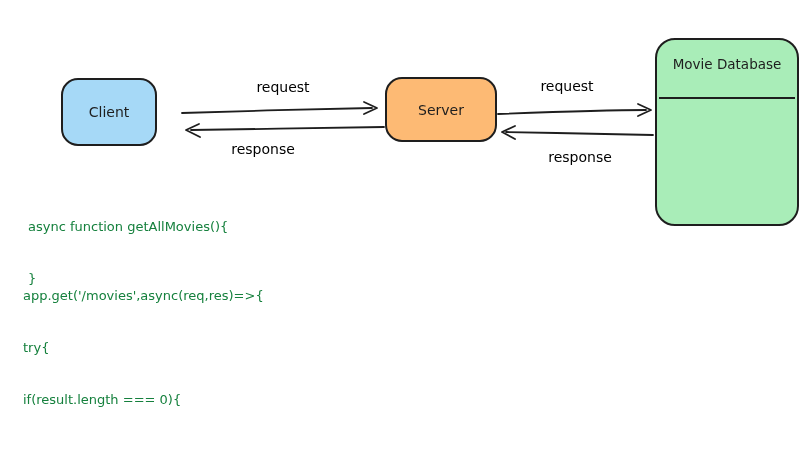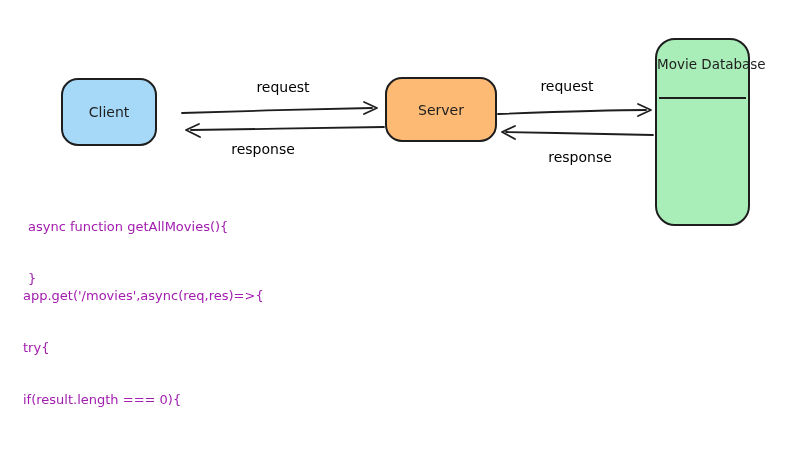--- a/index.html
+++ b/index.html
@@ -33,21 +33,21 @@
     border-radius: 17px;
     box-sizing: border-box;
     display: flex;
     align-items: center;
     justify-content: center;
     font-size: 14px;
   }
   .node-client  { left: 61px;  top: 78px; width: 96px; height: 68px; }
   .node-server  { left: 385px; top: 77px; width: 112px; height: 65px; }
   .node-database {
-    left: 655px; top: 38px; width: 95px; height: 188px;
+    left: 655px; top: 38px; width: 144px; height: 188px;
     display: block;
     border-radius: 20px;
   }
   .db-title {
     margin-top: 16px;
     text-align: center;
     font-size: 13.5px;
     white-space: nowrap;
   }
   .db-divider {
@@ -71,21 +71,21 @@
   }
   .lbl-req1 { left: 283px; top: 79px; }
   .lbl-res1 { left: 263px; top: 141px; }
   .lbl-req2 { left: 567px; top: 78px; }
   .lbl-res2 { left: 580px; top: 149px; }
   .code {
     position: absolute;
     font-size: 13px;
     line-height: 17.2px;
     white-space: pre;
-    color: #a21caf;
+    color: #15803d;
   }
   .code-fn { left: 28px; top: 184px; }
   .code-ep { left: 23px; top: 253px; }
 </style>
 </head>
 <body>
 
 <div class="canvas">
 
 

